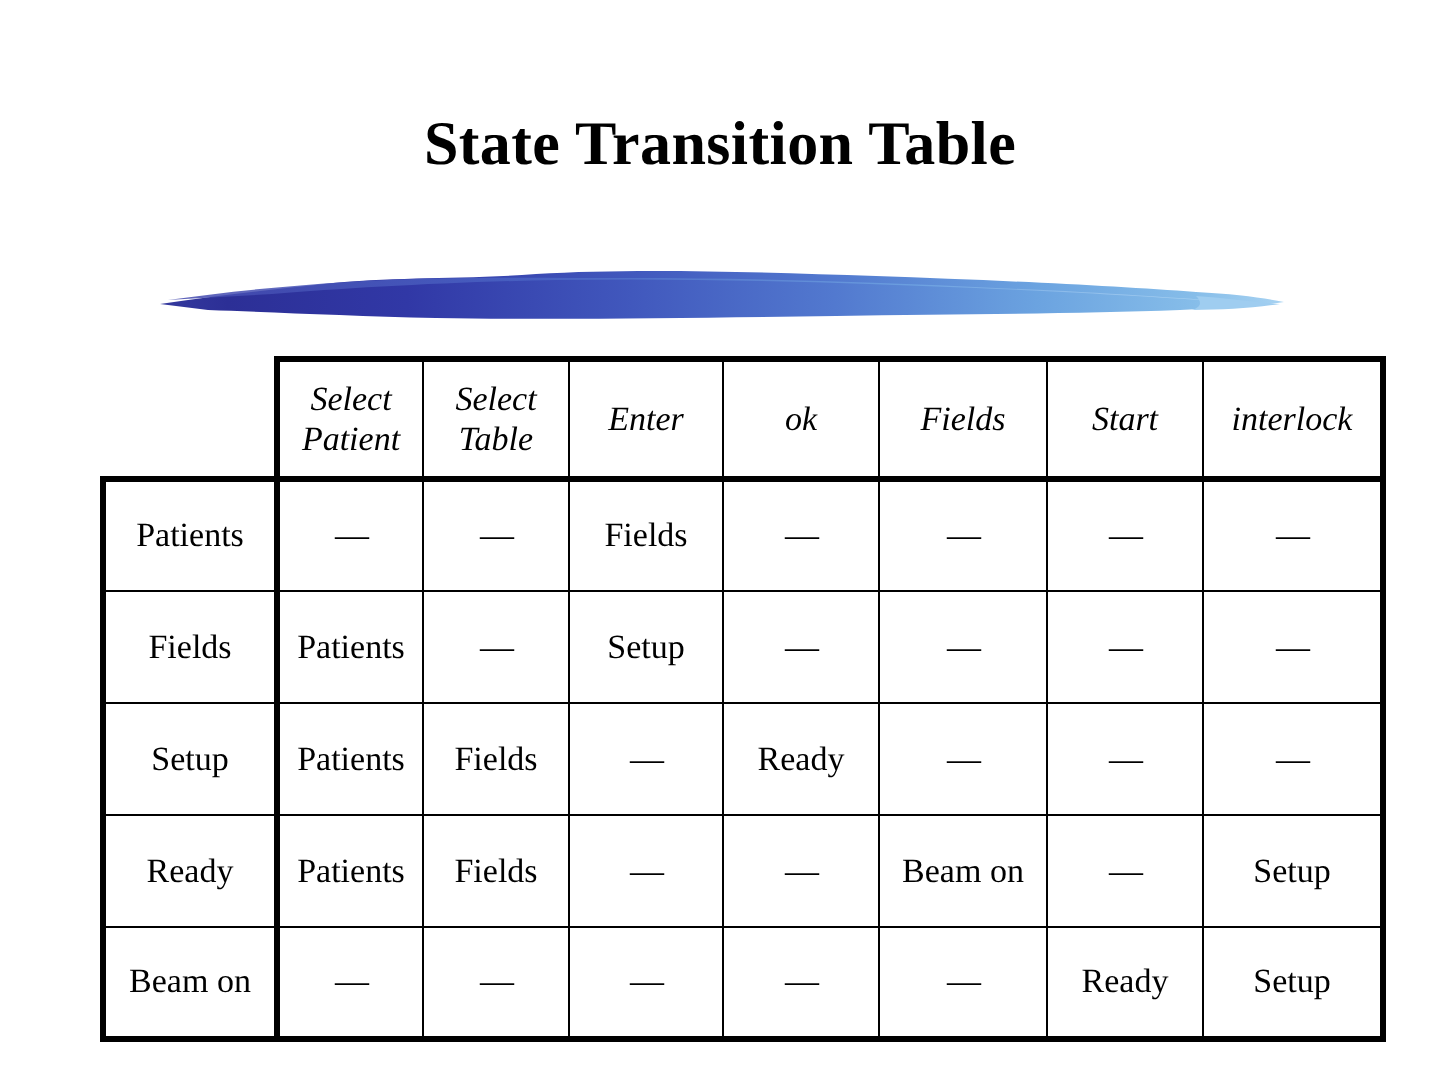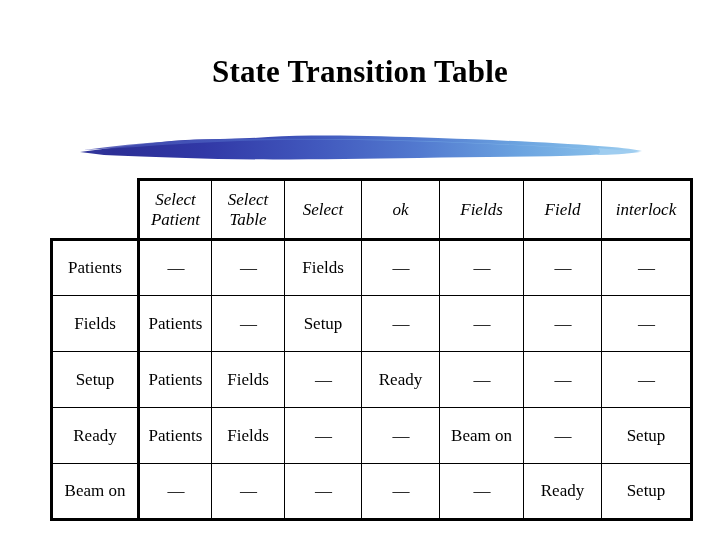--- a/index.html
+++ b/index.html
@@ -180,24 +180,24 @@
       <col class="c-5">
       <col class="c-6">
       <col class="c-7">
     </colgroup>
 
     <thead>
       <tr class="hdr-row">
         <th class="corner-cell"></th>
         <th class="col-head first-head">Select Patient</th>
         <th class="col-head">Select Table</th>
-        <th class="col-head">Select</th>
+        <th class="col-head">Enter</th>
         <th class="col-head">ok</th>
         <th class="col-head">Fields</th>
-        <th class="col-head">Field</th>
+        <th class="col-head">Start</th>
         <th class="col-head last-head">interlock</th>
       </tr>
     </thead>
 
     <tbody>
       <tr class="body-row">
         <td class="row-head">Patients</td>
         <td class="dash">—</td>
         <td class="dash">—</td>
         <td>Fields</td>

